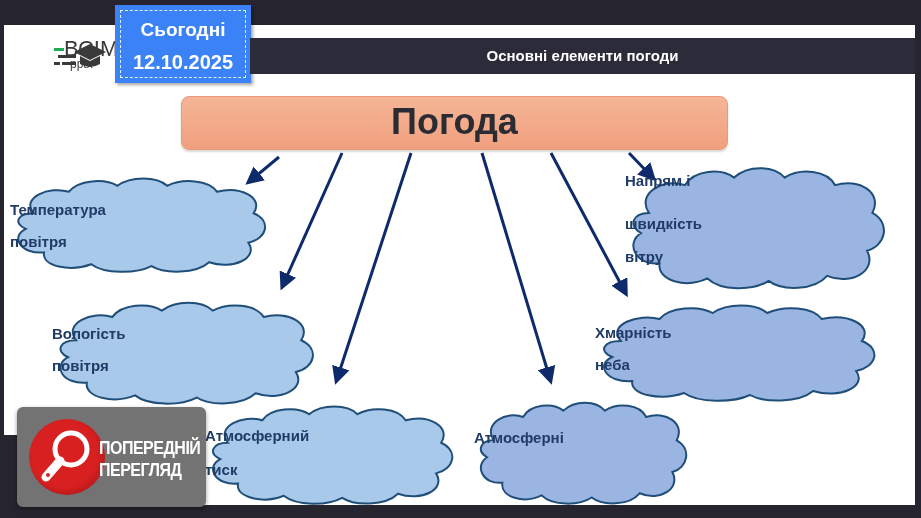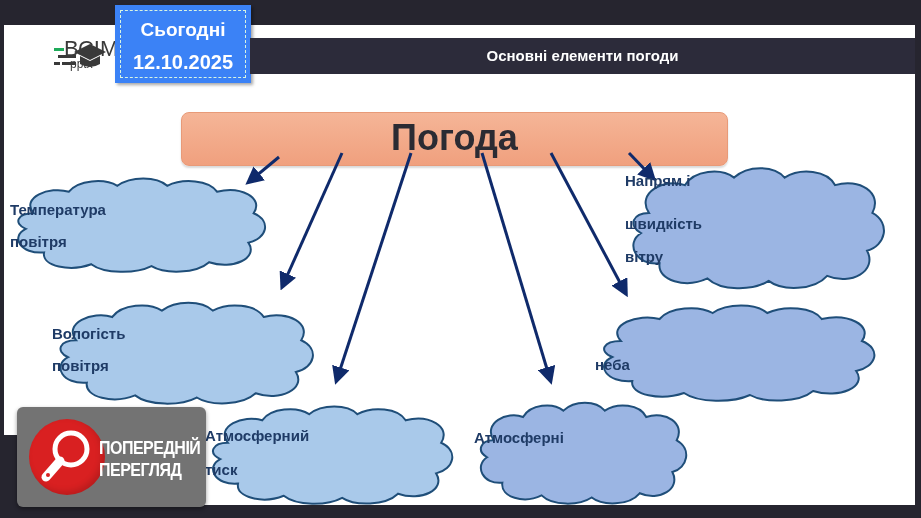--- a/index.html
+++ b/index.html
@@ -7,21 +7,21 @@
   .slide{position:absolute;left:4px;top:25px;width:911px;height:480px;background:#ffffff;}
   .logo{position:absolute;left:8px;top:38px;width:100px;height:36px;text-align:right;}
   .logo-text{position:absolute;left:56px;top:0;font-size:22px;color:#3a3a3a;letter-spacing:0px;line-height:22px;}
   .logo-sub{position:absolute;left:62px;top:20px;font-size:12px;color:#3a3a3a;line-height:12px;}
   .today{position:absolute;left:115px;top:5px;width:136px;height:78px;background:#3b82f6;box-shadow:2px 2px 3px rgba(0,0,0,.35);}
   .today-inner{position:absolute;left:5px;top:5px;right:5px;bottom:5px;border:1.5px dashed #d8f5e2;}
   .today-label{position:absolute;left:0;right:0;top:14px;text-align:center;color:#fff;font-weight:bold;font-size:19px;}
   .today-date{position:absolute;left:0;right:0;top:46px;text-align:center;color:#fff;font-weight:bold;font-size:20px;}
   .title-bar{position:absolute;left:250px;top:38px;width:665px;height:36px;background:#2c2b3a;}
   .title-text{position:absolute;left:0;right:0;top:9px;text-align:center;color:#fff;font-weight:bold;font-size:15px;}
-  .main-box{position:absolute;left:181px;top:96px;width:545px;height:52px;border-radius:8px;background:linear-gradient(#f5b597,#f0a07e);border:1px solid #e89a78;box-shadow:0 2px 2px rgba(0,0,0,.15);margin-top:16px;}
+  .main-box{position:absolute;left:181px;top:96px;width:545px;height:52px;border-radius:8px;background:linear-gradient(#f5b597,#f0a07e);border:1px solid #e89a78;box-shadow:0 2px 2px rgba(0,0,0,.15);}
   .main-text{position:absolute;left:0;right:0;top:4px;text-align:center;font-size:36px;font-weight:bold;color:#2b2b33;}
   svg.lines{position:absolute;left:0;top:0;}
   .cloud{position:absolute;}
   .cloud svg{position:absolute;left:0;top:0;width:100%;height:100%;overflow:visible;}
   .cloud-text{position:absolute;left:0;right:0;text-align:left;font-weight:bold;color:#1f3b66;font-size:15px;line-height:32px;}
   .preview{position:absolute;left:17px;top:407px;width:189px;height:100px;background:#737373;border-radius:6px;box-shadow:0 2px 4px rgba(0,0,0,.4);}
   .preview-circle{position:absolute;left:12px;top:12px;width:76px;height:76px;border-radius:50%;background:#d92021;box-shadow:inset -3px -3px 6px rgba(0,0,0,.15);}
   .preview-text{position:absolute;left:82px;top:27px;color:#fff;font-weight:bold;font-size:16px;line-height:24px;letter-spacing:-0.5px;transform:scaleY(1.2);transform-origin:top left;}
   .dark-panel{position:absolute;left:0;top:435px;width:86px;height:83px;background:#26252f;}
 </style>
@@ -101,20 +101,21 @@
   <svg viewBox="0 0 200 100" preserveAspectRatio="none">
     <path d="M18,38 C8,22 30,10 45,16 C52,4 72,2 82,10 C92,0 112,0 120,10 C132,2 152,4 158,16 C176,10 194,22 186,38 C200,46 196,64 182,68 C190,84 170,96 152,88 C142,100 118,100 108,92 C96,100 72,100 62,90 C46,98 24,92 26,78 C8,80 0,62 12,54 C2,48 6,38 18,38 Z" fill="#9bb5e3" stroke="#1f4e79" stroke-width="2" vector-effect="non-scaling-stroke"></path>
   </svg>
   <div class="cloud-text" style="top:22px;">Атмосферні</div>
 </div>
 
 <div class="cloud" style="left:595px;top:303px;width:287px;height:100px;">
   <svg viewBox="0 0 200 100" preserveAspectRatio="none">
     <path d="M18,38 C8,22 30,10 45,16 C52,4 72,2 82,10 C92,0 112,0 120,10 C132,2 152,4 158,16 C176,10 194,22 186,38 C200,46 196,64 182,68 C190,84 170,96 152,88 C142,100 118,100 108,92 C96,100 72,100 62,90 C46,98 24,92 26,78 C8,80 0,62 12,54 C2,48 6,38 18,38 Z" fill="#9bb5e3" stroke="#1f4e79" stroke-width="2" vector-effect="non-scaling-stroke"></path>
   </svg>
+  <div class="cloud-text" style="top:14px;">Хмарність</div>
   <div class="cloud-text" style="top:46px;">неба</div>
 </div>
 
 <div class="cloud" style="left:625px;top:165px;width:266px;height:126px;">
   <svg viewBox="0 0 200 100" preserveAspectRatio="none">
     <path d="M18,38 C8,22 30,10 45,16 C52,4 72,2 82,10 C92,0 112,0 120,10 C132,2 152,4 158,16 C176,10 194,22 186,38 C200,46 196,64 182,68 C190,84 170,96 152,88 C142,100 118,100 108,92 C96,100 72,100 62,90 C46,98 24,92 26,78 C8,80 0,62 12,54 C2,48 6,38 18,38 Z" fill="#9bb5e3" stroke="#1f4e79" stroke-width="2" vector-effect="non-scaling-stroke"></path>
   </svg>
   <div class="cloud-text" style="top:0px;">Напрям і</div>
   <div class="cloud-text" style="top:43px;">швидкість</div>
   <div class="cloud-text" style="top:76px;">вітру</div>

